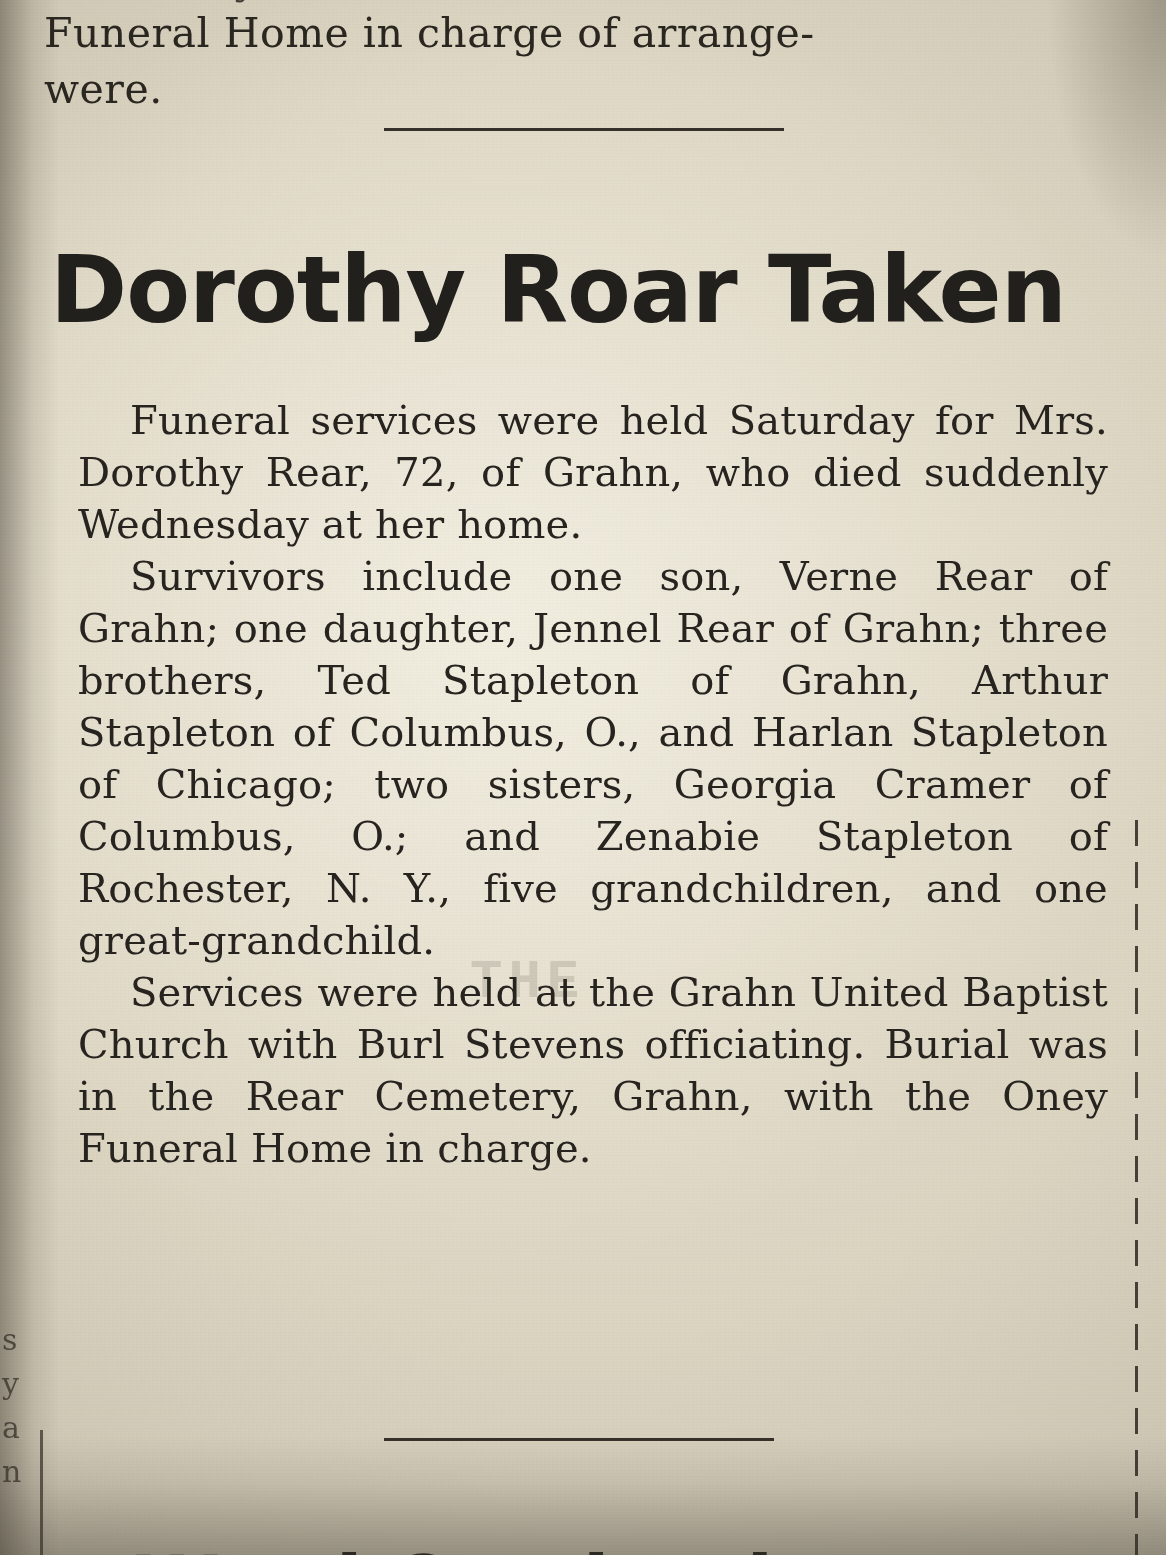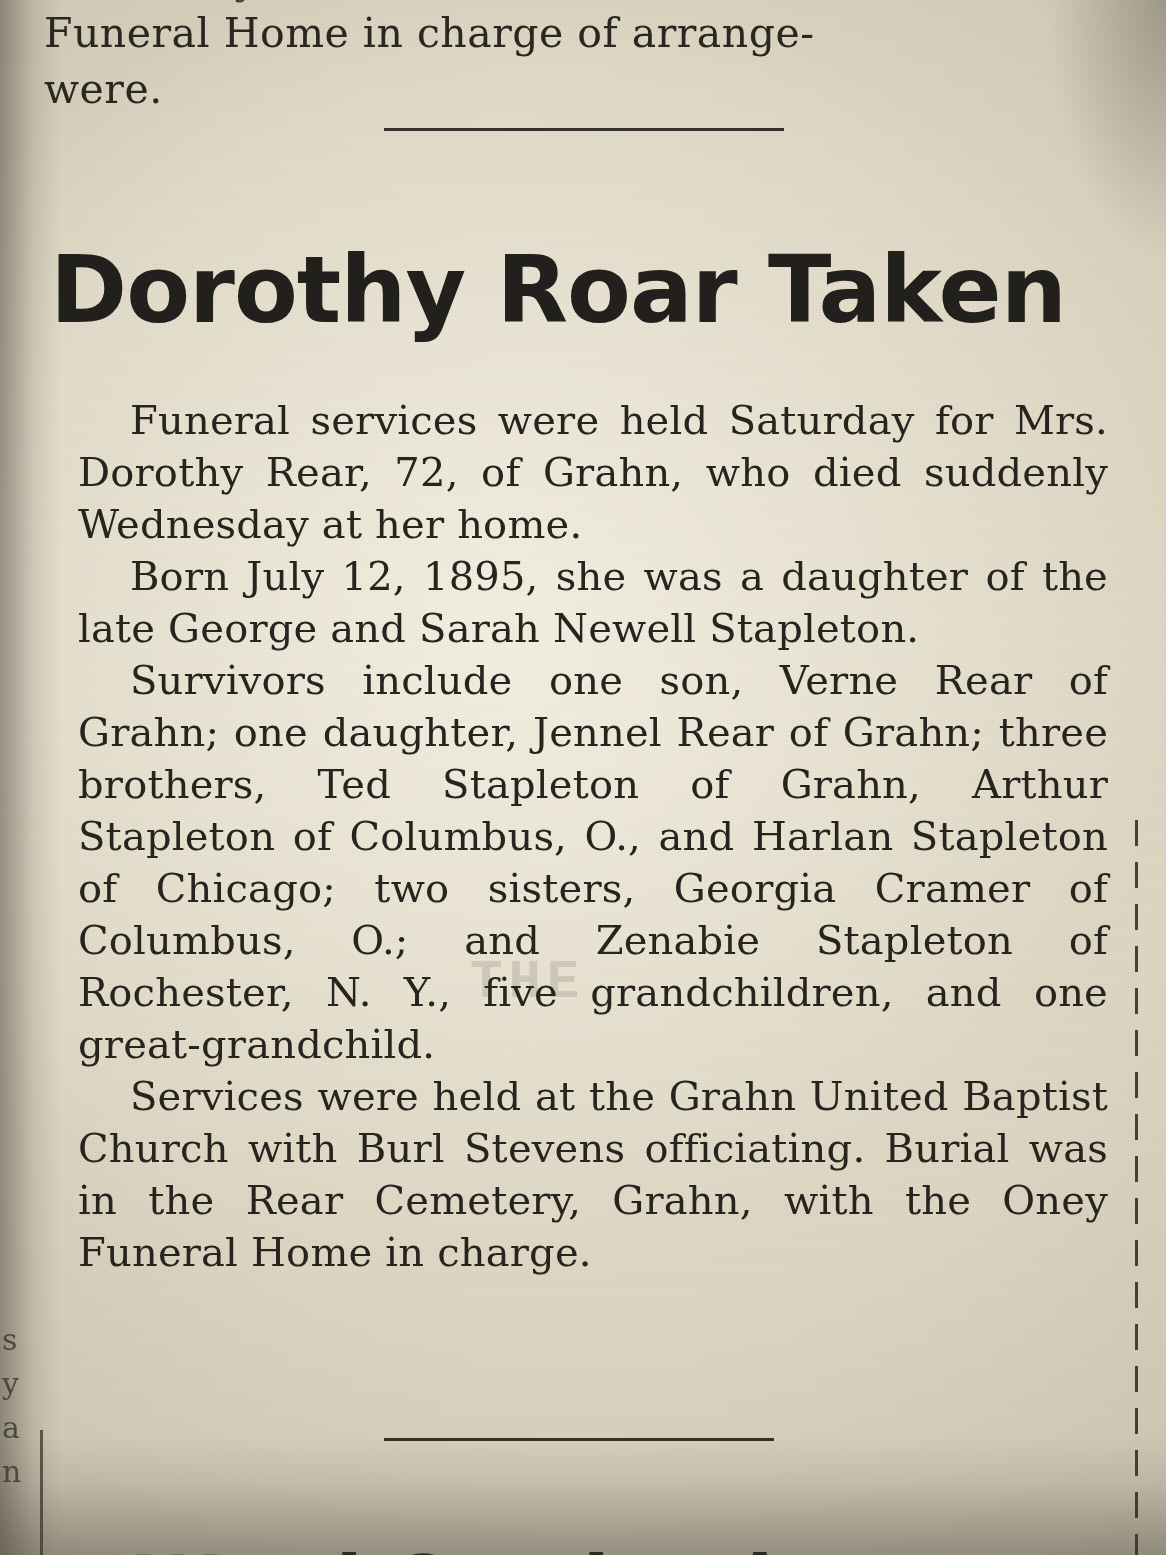--- a/index.html
+++ b/index.html
@@ -198,21 +198,20 @@
       <div class="prev-article prev-line-1">Funeral Home in charge of arrange-</div>
       <div class="prev-article prev-line-2">were.</div>
     </div>
 
     <div class="divider divider-top"></div>
 
     <h1 class="headline">Dorothy Roar Taken</h1>
 
     <div class="body-block">
       <p class="para"><span class="indent"></span><span>Funeral services were held Saturday for Mrs. Dorothy Rear, 72, of Grahn, who died suddenly Wednesday at her home.</span></p>
-      <p class="para"><span class="indent"></span><span>Born July 12, 1895, she was a daughter of the late George and Sarah Newell Stapleton.</span></p>
       <p class="para"><span class="indent"></span><span>Survivors include one son, Verne Rear of Grahn; one daughter, Jennel Rear of Grahn; three brothers, Ted Stapleton of Grahn, Arthur Stapleton of Columbus, O., and Harlan Stapleton of Chicago; two sisters, Georgia Cramer of Columbus, O.; and Zenabie Stapleton of Rochester, N. Y., five grandchildren, and one great-grandchild.</span></p>
       <p class="para"><span class="indent"></span><span>Services were held at the Grahn United Baptist Church with Burl Stevens officiating. Burial was in the Rear Cemetery, Grahn, with the Oney Funeral Home in charge.</span></p>
     </div>
 
     <div class="divider divider-bottom"></div>
 
     <h2 class="next-headline">Ward Conducting</h2>
   </div>
 
   <div class="left-fragments">

